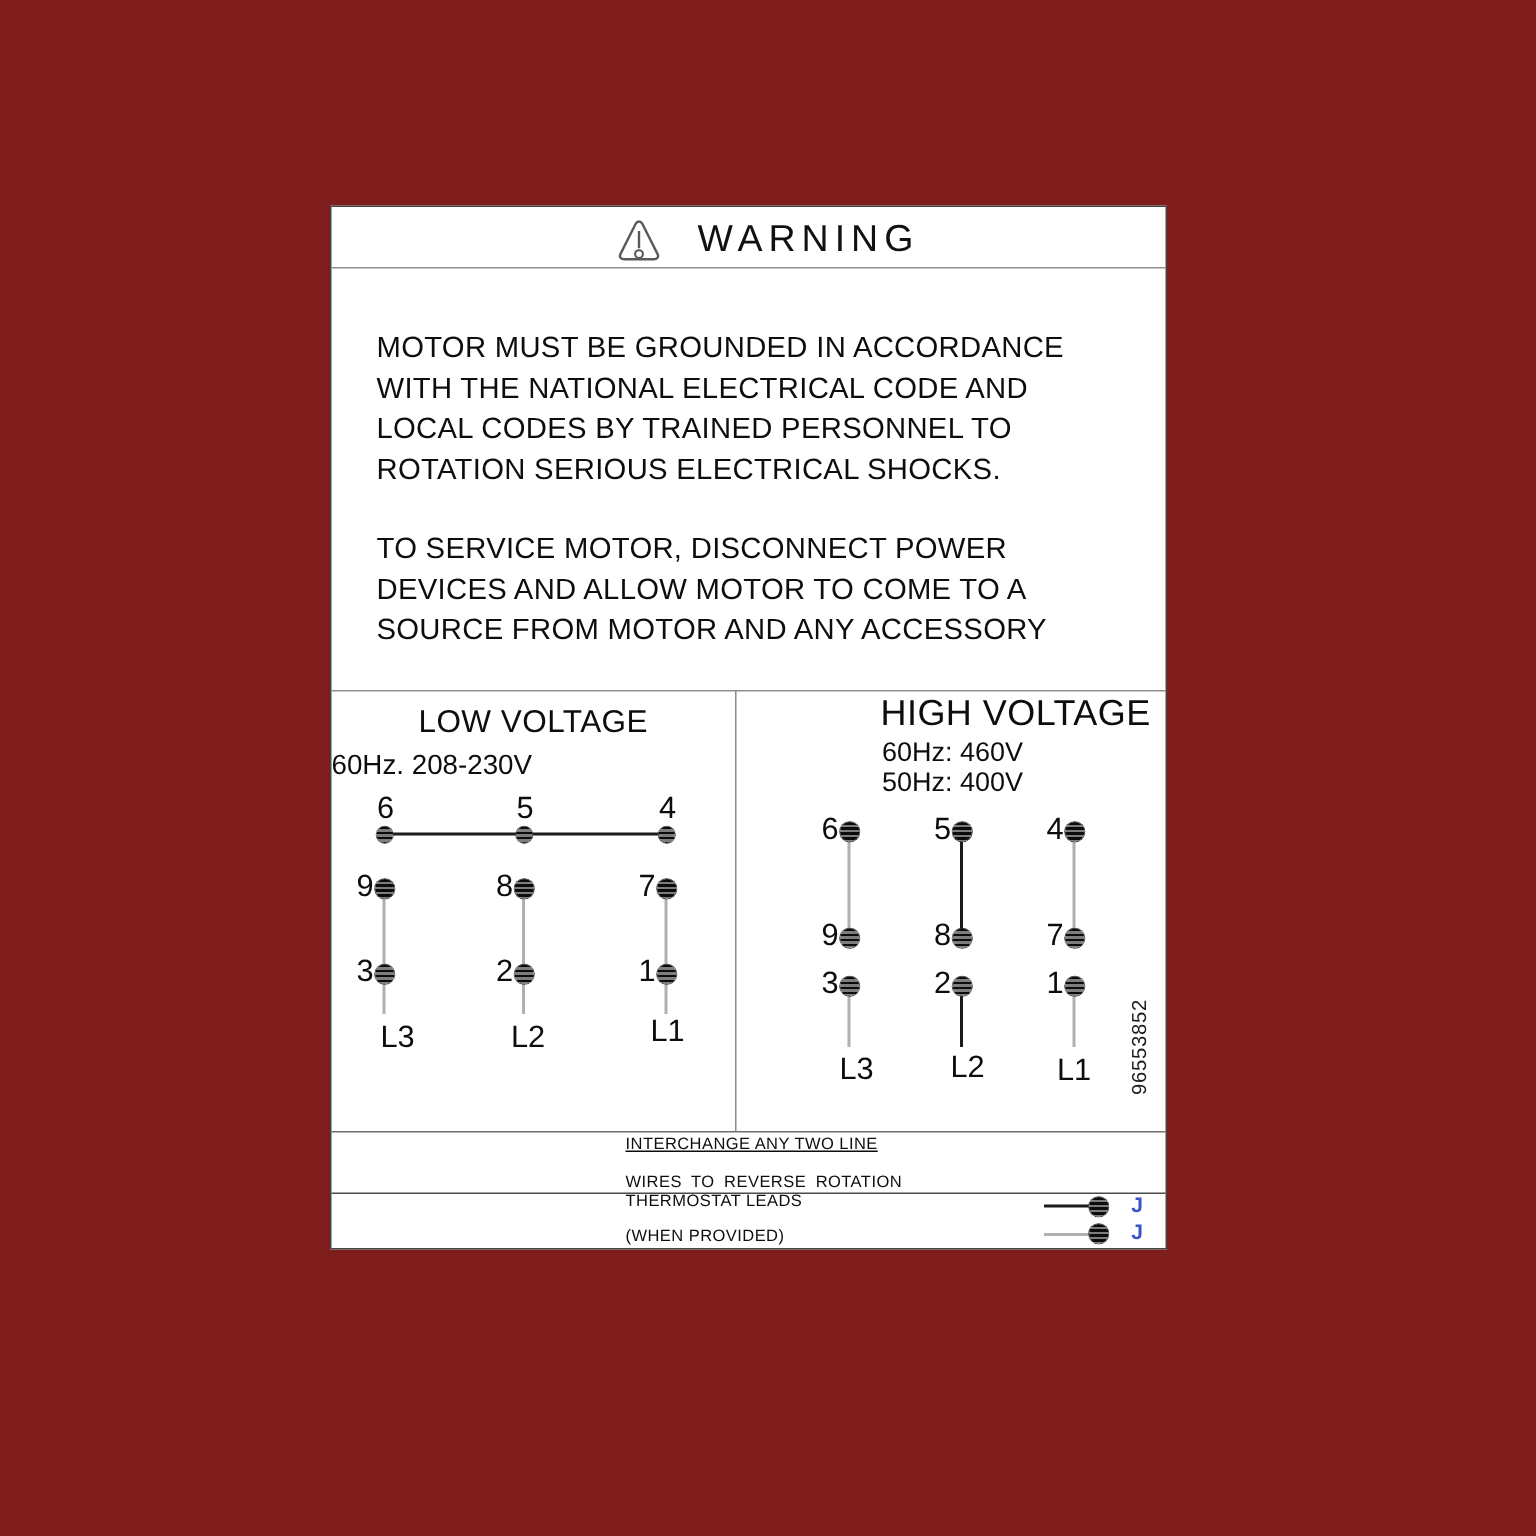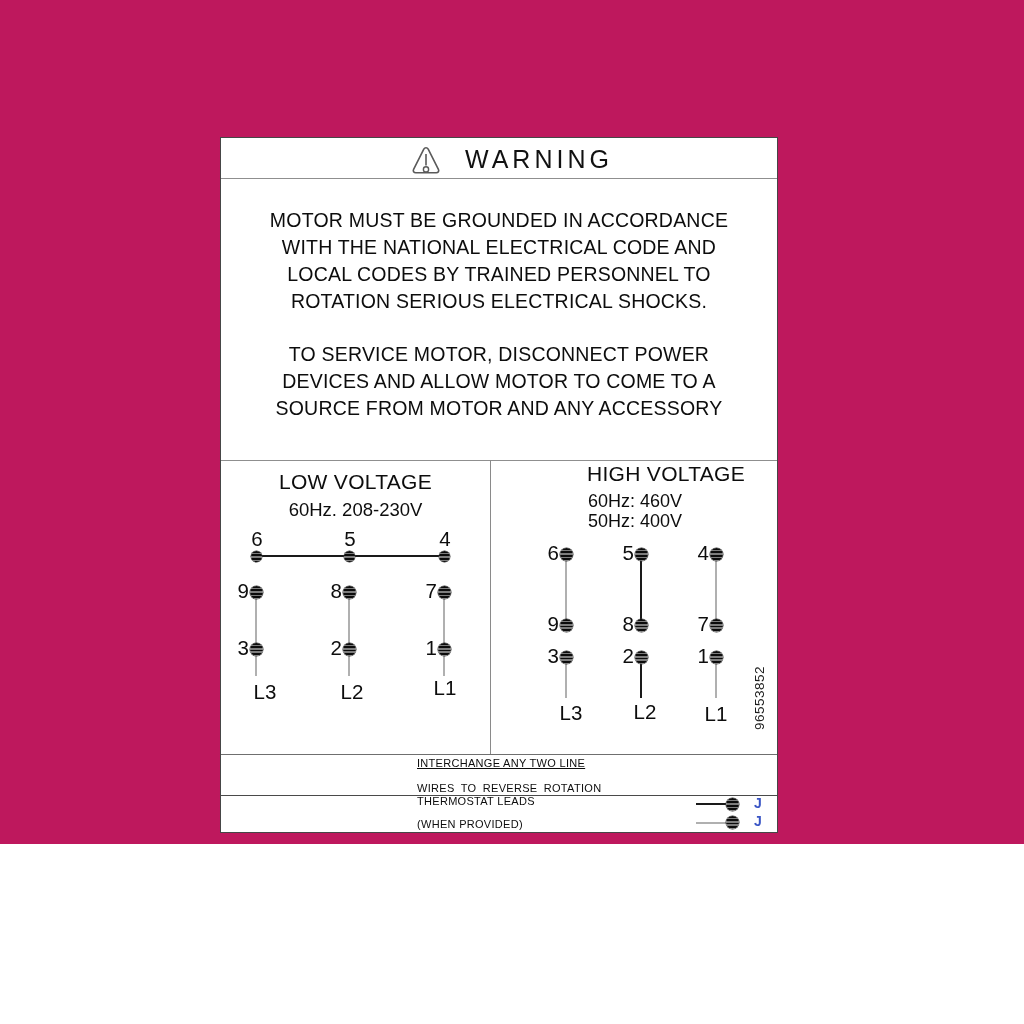--- a/index.html
+++ b/index.html
@@ -1,44 +1,44 @@
 <!DOCTYPE html>
 <html><head>
 <meta charset="utf-8">
 <style>
   html,body{margin:0;padding:0;background:#ffffff;}
-  .page{position:relative;width:1024px;height:844px;background:#be185d;overflow:hidden;
+  .page{position:relative;width:1024px;height:1024px;background:#7f1d1d;overflow:hidden;
         font-family:"Liberation Sans","DejaVu Sans",sans-serif;color:#0d0d0d;}
   .label{position:absolute;left:220px;top:137px;width:556px;height:694px;
          border:1.6px solid #464646;background:#ffffff;}
   
   .header{position:absolute;left:0;top:0;width:100%;height:40px;}
   .tri{position:absolute;left:190px;top:7px;}
   .title{position:absolute;left:244px;top:0;line-height:42px;font-size:25px;
          letter-spacing:4px;color:#111;}
   
   .hdiv{position:absolute;left:0;width:100%;height:1px;background:#8f8f8f;}
   .d1{top:40px;}
   .d2{top:322px;}
   .d3{top:616px;background:#6f6f6f;}
   .d4{top:657px;background:#4a4a4a;}
   .vdiv{position:absolute;left:269px;top:322px;width:1px;height:294px;background:#8a8a8a;}
   
   .warn-text{position:absolute;left:18px;top:69px;width:520px;font-size:19.5px;
              line-height:27px;letter-spacing:0.2px;}
-  .para{margin:0;text-align:center;}
+  .para{margin:12px;}
   .para.p2{margin-top:26px;}
   
   .panel{position:absolute;top:322px;height:294px;}
   .panel.low{left:0;width:269px;}
   .panel.high{left:269px;width:287px;}
   .dtitle{position:absolute;left:0;top:10px;width:100%;text-align:center;
           font-size:21px;letter-spacing:0.3px;}
-  .dsub{position:absolute;left:0;top:39px;width:100%;text-align:center;font-size:18.5px;}
-  .dtitle-h{position:absolute;left:97px;top:2px;font-size:21px;letter-spacing:0.3px;white-space:nowrap;}
+  .dsub{position:absolute;left:0;top:39px;width:100%;text-align:left;font-size:18.5px;}
+  .dtitle-h{position:absolute;left:97px;top:2px;font-size:24px;letter-spacing:0.3px;white-space:nowrap;}
   .dsub-h{position:absolute;left:98px;top:31px;font-size:18px;line-height:20px;}
   
   .wire{position:absolute;}
   .dot{position:absolute;border-radius:50%;
        background:repeating-linear-gradient(180deg,#0c0c0c 0 1.7px,#7d7d7d 1.7px 3.4px);
        box-shadow:0 0 0 0.5px #3c3c3c;}
   .tnum{position:absolute;width:30px;font-size:20.5px;line-height:26px;text-align:right;}
   .tnum.above{width:26px;text-align:center;}
   .lead{position:absolute;width:44px;font-size:20.5px;line-height:26px;text-align:center;}
   

